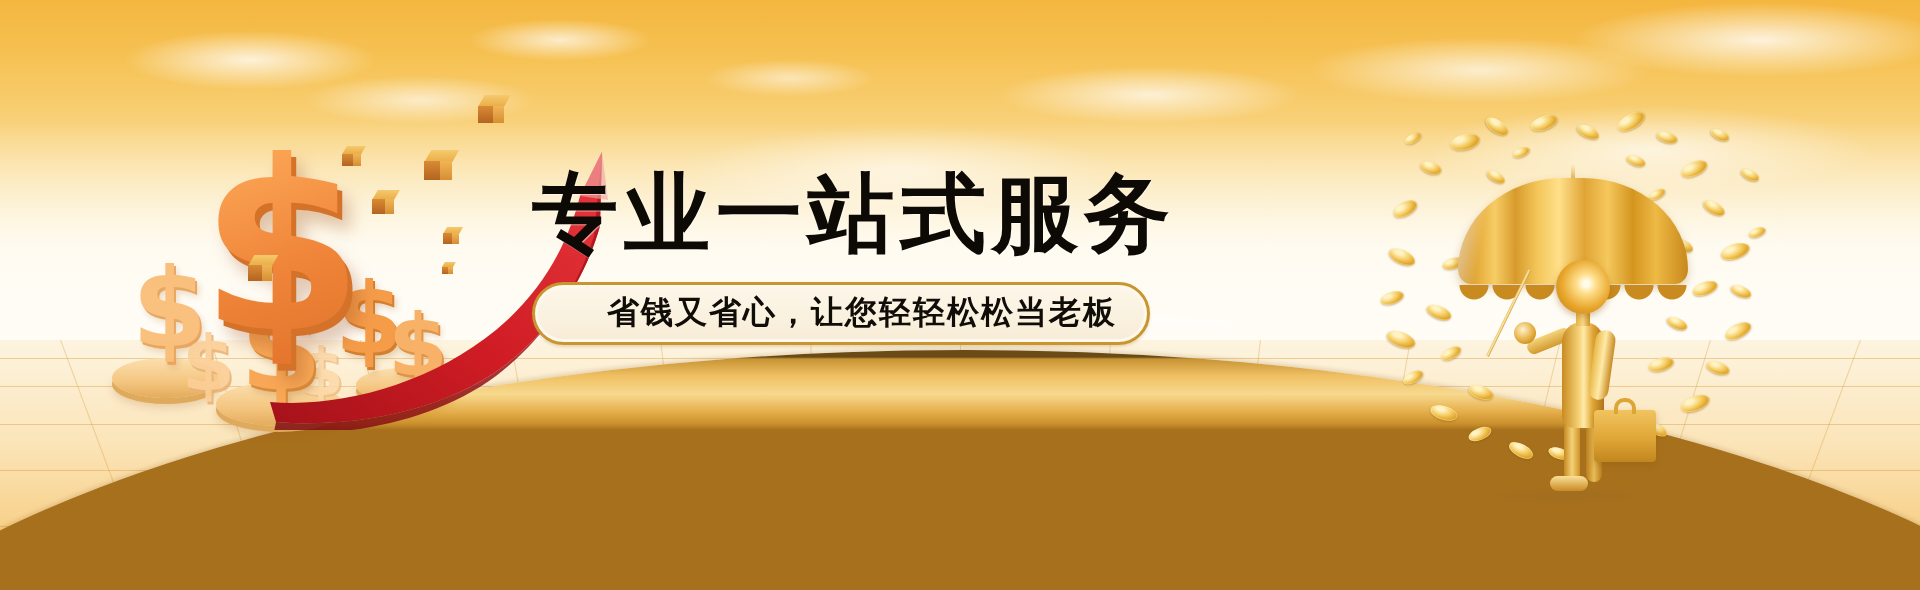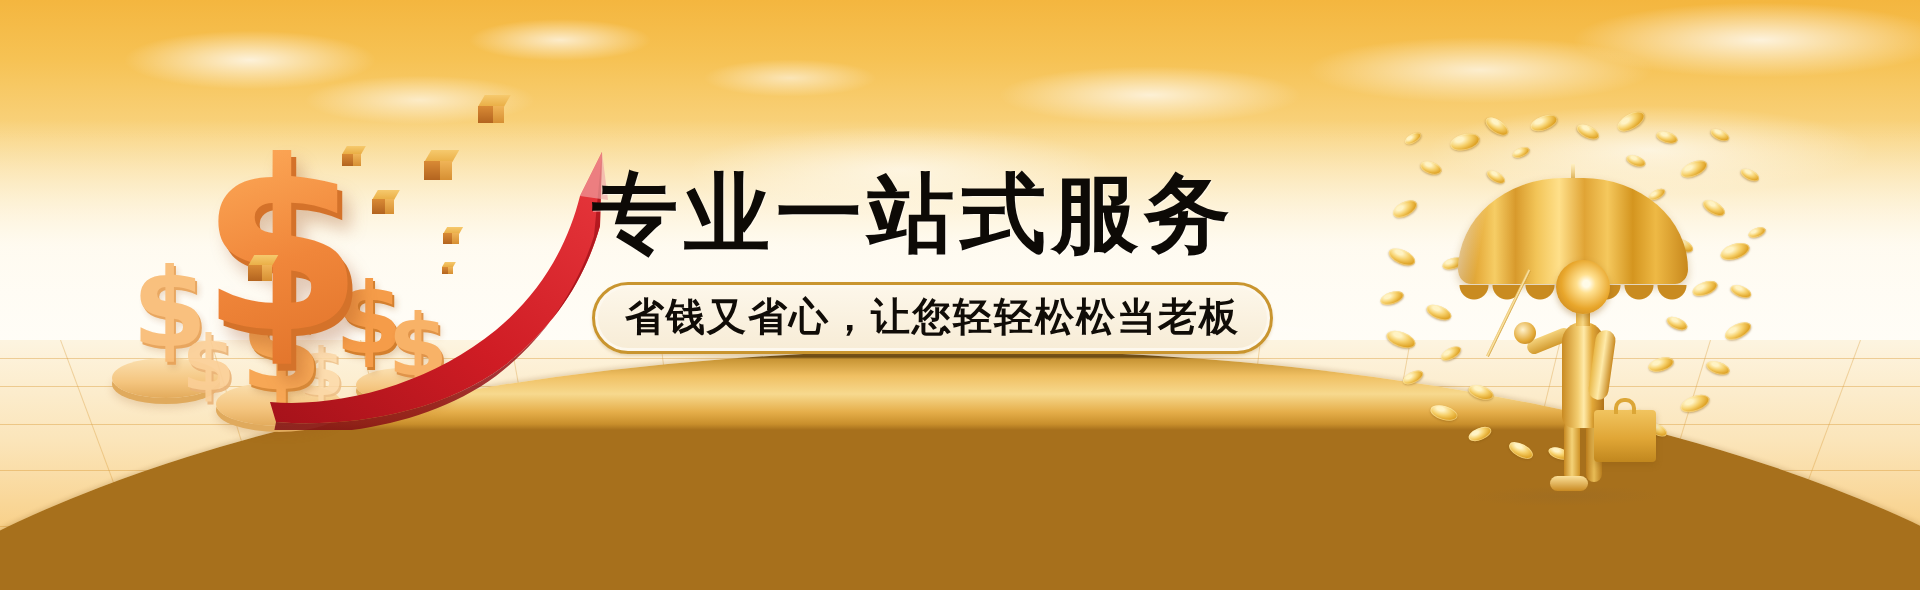--- a/index.html
+++ b/index.html
@@ -111,21 +111,21 @@
                  background:linear-gradient(to bottom,#f6c96d,#e9ad44); transform:skewX(-30deg); transform-origin:bottom left; }
   .cube .front { position:absolute; left:0; bottom:0; width:58%; height:62%;
                  background:linear-gradient(to bottom,#d98a35,#b3641f); }
   .cube .side  { position:absolute; right:0; bottom:0; width:42%; height:62%;
                  background:linear-gradient(to bottom,#f0b457,#d68f33); }
 
   
   .arrow { position:absolute; left:250px; top:140px; width:400px; height:290px; }
 
   
-  .text-block { position:absolute; left:592px; top:170px; width:760px; }
+  .text-block { position:absolute; left:532px; top:170px; width:760px; }
   .headline {
     font-family:"DejaVu Sans", sans-serif;
     font-weight:bold;
     font-size:86px;
     letter-spacing:6px;
     color:#0d0a06;
     line-height:1;
     white-space:nowrap;
     text-shadow:1px 1px 0 rgba(255,255,255,.5);
   }
@@ -134,25 +134,26 @@
     display:inline-block;
     padding:8px 30px 10px 30px;
     border:3px solid #c9952f;
     border-radius:38px;
     background:linear-gradient(to bottom, #fdf7ea, #f7ecd6);
     box-shadow:inset 0 0 0 3px #fdf8ee, 0 2px 3px rgba(160,110,30,.22);
   }
   .subtitle {
     font-family:"DejaVu Sans", sans-serif;
     font-weight:bold;
-    font-size:39px;
+    font-size:32px;
     letter-spacing:2px;
     color:#100c07;
     white-space:nowrap;
     line-height:1.22;
+    margin-left:42px;
   }
 
   
   .scene-right { position:absolute; left:1380px; top:110px; width:400px; height:380px; }
   .umbrella { position:absolute; left:78px; top:68px; width:230px; height:120px; }
   .umb-canopy {
     position:absolute; left:0; top:0; width:230px; height:106px;
     border-radius:115px 115px 14px 14px / 100px 100px 16px 16px;
     background:
       linear-gradient(100deg, rgba(255,255,255,.45) 0 6%, rgba(255,255,255,0) 14%),

